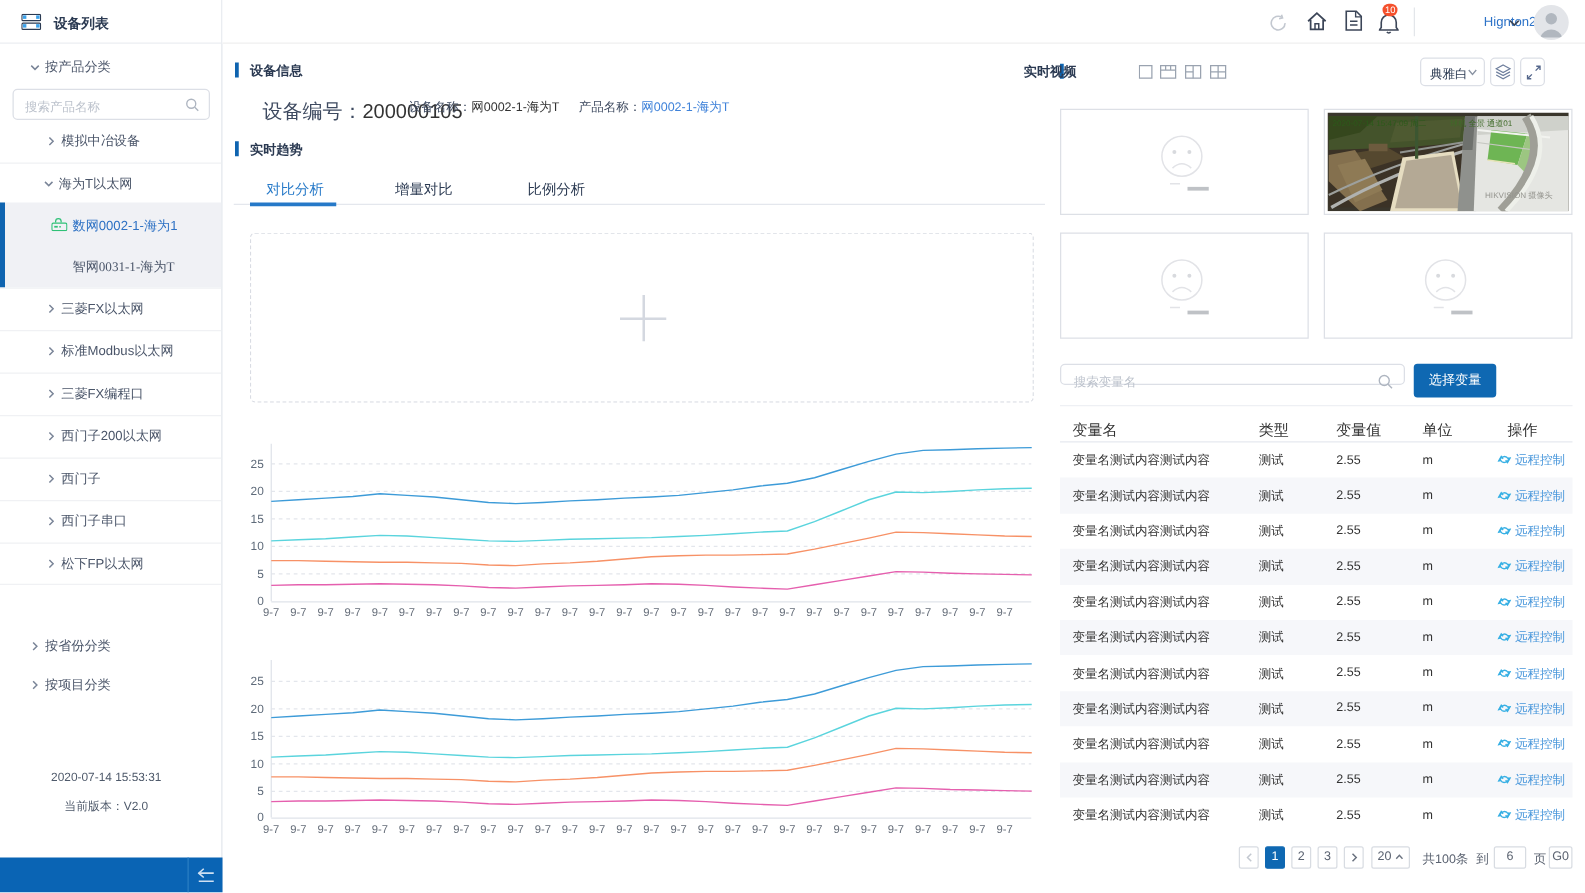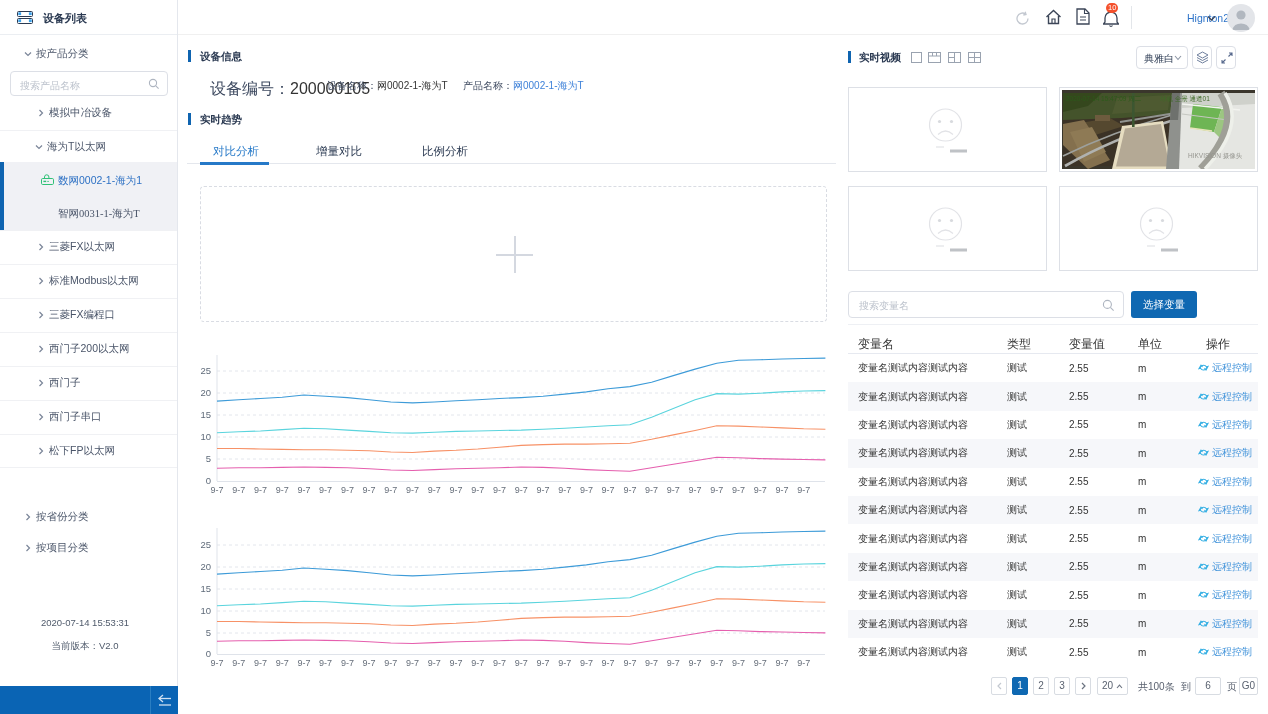--- a/index.html
+++ b/index.html
@@ -319,21 +319,21 @@
         <text x="782.0" y="666">9-7</text>
         <text x="803.7" y="666">9-7</text>
       </g>
   <polyline fill="none" stroke="#3d9bd8" stroke-width="1.1" points="217.0,574.1 238.7,572.8 260.5,571.5 282.2,570.2 303.9,568.0 325.6,569.3 347.4,570.6 369.1,572.8 390.8,575.0 412.6,575.9 434.3,575.0 456.0,573.7 477.8,572.8 499.5,571.5 521.2,570.6 543.0,569.3 564.7,567.1 586.4,564.9 608.1,561.8 629.9,559.6 651.6,555.2 673.3,548.6 695.1,542.1 716.8,536.3 738.5,533.3 760.2,532.8 782.0,532.0 803.7,531.5 825.4,531.1"></polyline>
   <polyline fill="none" stroke="#5ad4dd" stroke-width="1.1" points="217.0,605.7 238.7,604.8 260.5,604.0 282.2,602.6 303.9,601.3 325.6,601.8 347.4,603.1 369.1,604.4 390.8,605.7 412.6,606.1 434.3,605.3 456.0,604.4 477.8,604.0 499.5,603.5 521.2,603.1 543.0,602.2 564.7,601.3 586.4,600.0 608.1,598.7 629.9,597.8 651.6,590.3 673.3,581.6 695.1,572.8 716.8,566.6 738.5,567.1 760.2,566.2 782.0,564.9 803.7,564.0 825.4,563.6"></polyline>
   <polyline fill="none" stroke="#f79166" stroke-width="1.1" points="217.0,621.5 238.7,621.5 260.5,622.0 282.2,622.4 303.9,622.8 325.6,622.8 347.4,623.3 369.1,623.7 390.8,625.0 412.6,625.5 434.3,624.1 456.0,623.3 477.8,622.0 499.5,620.2 521.2,618.4 543.0,617.6 564.7,617.1 586.4,617.1 608.1,616.7 629.9,616.2 651.6,612.3 673.3,607.9 695.1,603.5 716.8,598.7 738.5,599.1 760.2,600.0 782.0,600.9 803.7,601.8 825.4,602.2"></polyline>
   <polyline fill="none" stroke="#e55fae" stroke-width="1.1" points="217.0,641.3 238.7,640.8 260.5,640.8 282.2,640.4 303.9,640.0 325.6,640.4 347.4,640.8 369.1,641.7 390.8,643.0 412.6,643.5 434.3,642.6 456.0,641.7 477.8,641.3 499.5,640.8 521.2,640.0 543.0,640.4 564.7,641.3 586.4,642.6 608.1,643.5 629.9,644.3 651.6,640.8 673.3,637.3 695.1,633.8 716.8,630.3 738.5,630.7 760.2,631.6 782.0,632.0 803.7,632.5 825.4,632.9"></polyline>
 </svg>
 
 <div class="blubar" style="left:848px;top:51px;"></div>
-<div class="sect" style="left:859px;top:51px;text-align:center;">实时视频</div>
+<div class="sect" style="left:819px;top:51px;text-align:center;">实时视频</div>
 <svg class="abs" style="left:911px;top:51px" width="80" height="13" viewBox="0 0 80 13">
   <g fill="none" stroke="#9aa3b0" stroke-width="1">
     <rect x="0.5" y="1.5" width="10" height="10"></rect>
     <g>
           <rect x="17.5" y="1.5" width="12" height="10"></rect>
           <line x1="21.5" y1="1.5" x2="21.5" y2="5"></line>
           <line x1="25.5" y1="1.5" x2="25.5" y2="5"></line>
           <line x1="17.5" y1="5" x2="29.5" y2="5"></line>
         </g>
     <g>
@@ -431,21 +431,21 @@
     <g stroke="#e2e3e7" fill="none" stroke-width="1.2">
       <circle cx="96.5" cy="37" r="16"></circle>
       <circle cx="90.5" cy="33.5" r="1.6" fill="#d8dade" stroke="none"></circle>
       <circle cx="102.5" cy="33.5" r="1.6" fill="#d8dade" stroke="none"></circle>
       <path d="M89 46.5 Q96.5 39.5 104 46.5"></path>
       <line x1="87" y1="59" x2="95" y2="59"></line>
     </g>
     <rect x="101" y="61.5" width="17" height="3" fill="#bfc2c6"></rect>
   </svg>
 </div>
-<div class="abs" style="left:848px;top:291px;width:276px;height:27px;border:1px solid #dcdfe6;border-radius:4px;">
+<div class="abs" style="left:848px;top:291px;width:276px;height:17px;border:1px solid #dcdfe6;border-radius:4px;">
   <div class="abs" style="left:10px;top:7px;font-size:10px;color:#bcc2cc;">搜索变量名</div>
   <svg class="abs" style="right:8px;top:7px" width="13" height="13" viewBox="0 0 13 13">
         <circle cx="5.4" cy="5.4" r="4" fill="none" stroke="#aeb5c0" stroke-width="1.1"></circle>
         <path d="M8.4 8.4 L11.6 11.6" stroke="#aeb5c0" stroke-width="1.1"></path>
       </svg>
 </div>
 <div class="abs" style="left:1131px;top:291px;width:66px;height:27px;background:#0f68b2;border-radius:3px;color:#fff;font-size:10.5px;text-align:center;line-height:27px;">选择变量</div>
 
 <div class="abs" style="left:848px;top:324px;width:410px;height:1px;background:#eef0f4;"></div>
 <div class="abs" style="left:848px;top:324px;width:410px;height:30px;border-bottom:1px solid #e6e9f0;">

